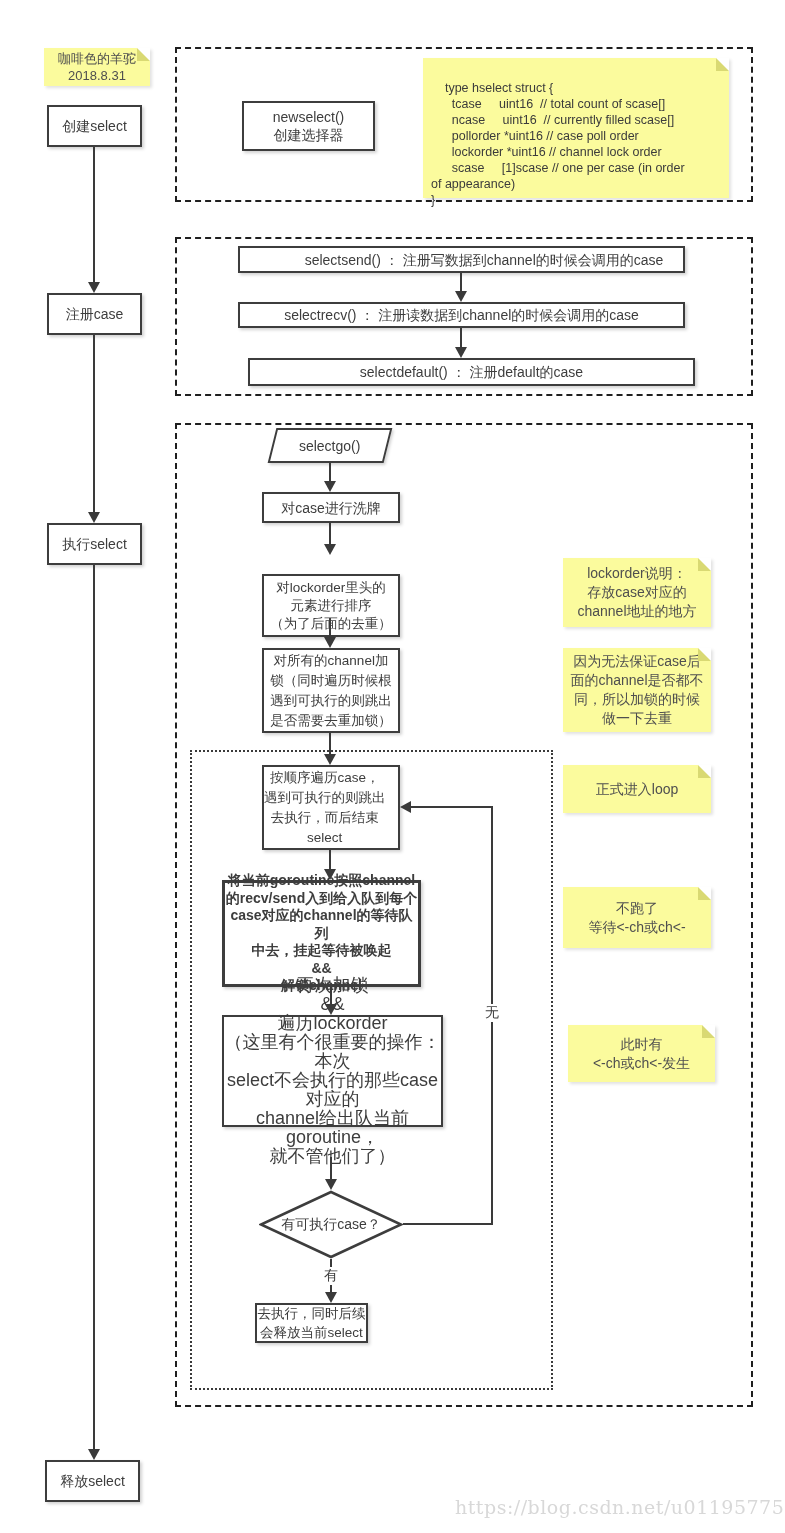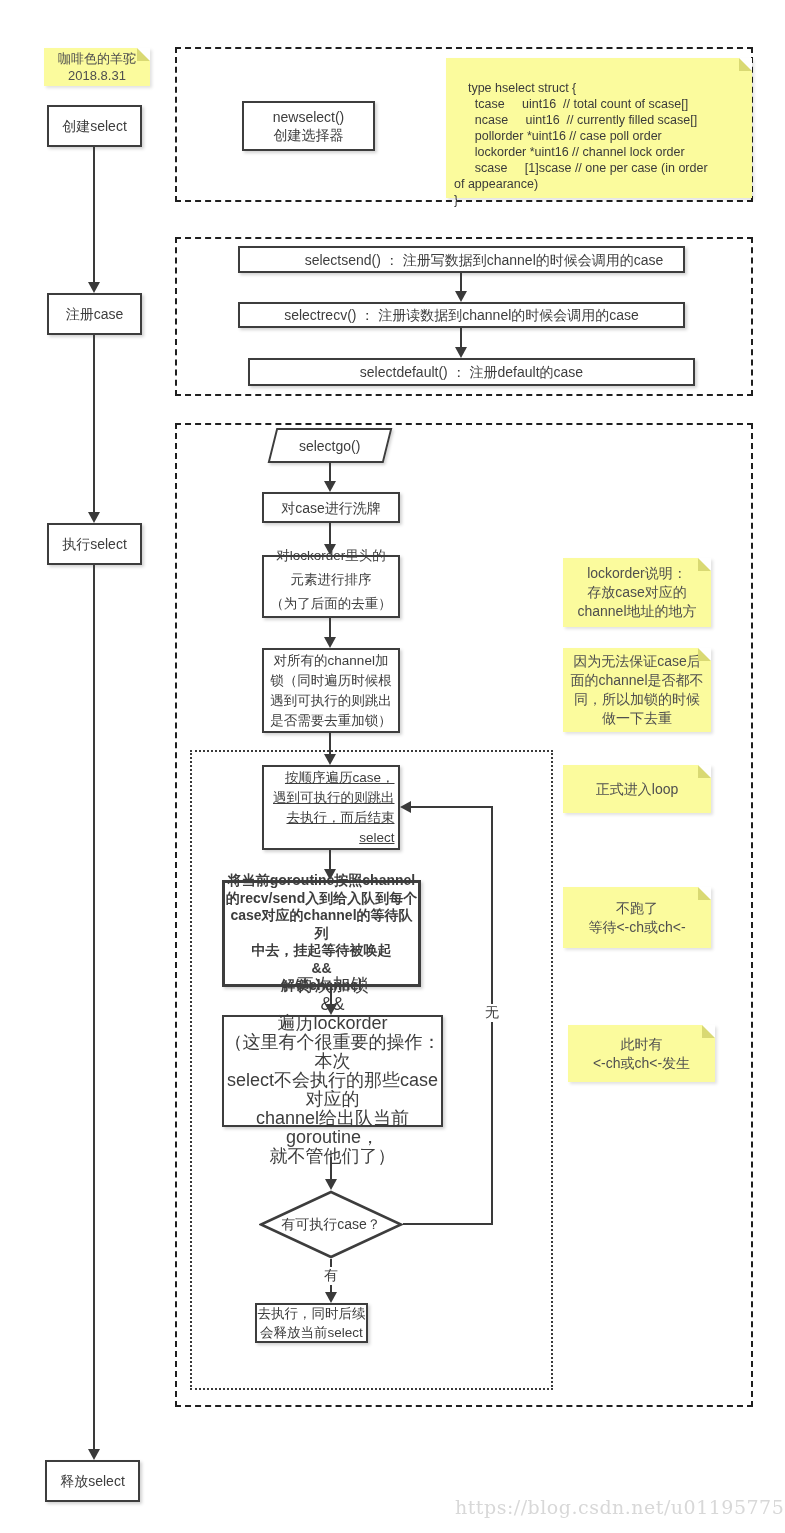--- a/index.html
+++ b/index.html
@@ -42,21 +42,21 @@
     padding:6px 8px;box-sizing:border-box;white-space:pre;
     box-shadow:2px 2px 3px rgba(0,0,0,0.12);
   }
   .smallLabel{position:absolute;background:#ffffff;font-size:14px;color:#3d3d3d;
     text-align:center;padding:0 2px;}
   .diamond-wrap{position:absolute;}
   .diamond-text{position:absolute;inset:0;display:flex;align-items:center;
     justify-content:center;font-size:14px;}
   .watermark{position:absolute;color:#d8d8d8;font-size:19px;
     font-family:"DejaVu Serif","Liberation Serif",serif;letter-spacing:0.5px;}
-  .leftalign{justify-content:flex-start;text-align:right;padding-left:9px;text-decoration:underline;}
+  .leftalign{justify-content:flex-start;text-align:center;}
   .boldbox{font-weight:bold;border-width:3px;font-size:14px;line-height:17.5px;}
 </style>
 </head>
 <body>
 
 <div id="canvas">
 
   <div class="note" style="left:44px;top:48px;width:106px;height:38px;font-size:13px;line-height:17px;">
     <span>咖啡色的羊驼
 2018.8.31</span>
@@ -83,21 +83,21 @@
 
   <div class="box" style="left:45px;top:1460px;width:95px;height:42px;">
     <span>释放select</span>
   </div>
 
   <div class="dashed" style="left:175px;top:47px;width:578px;height:155px;"></div>
   <div class="box" style="left:242px;top:101px;width:133px;height:50px;">
     <span>newselect()
 创建选择器</span>
   </div>
-  <div class="codeNote" style="left:446px;top:58px;width:306px;height:140px;">
+  <div class="codeNote" style="left:423px;top:58px;width:306px;height:140px;">
     <span>type hselect struct {
       tcase     uint16  // total count of scase[]
       ncase     uint16  // currently filled scase[]
       pollorder *uint16 // case poll order
       lockorder *uint16 // channel lock order
       scase     [1]scase // one per case (in order
 of appearance)
 }</span>
     <span class="fold"></span>
   </div>
@@ -124,21 +124,21 @@
   </div>
   <div class="vline" style="left:329px;top:463px;height:18px;"></div>
   <div class="ahead-down" style="left:324px;top:481px;"></div>
 
   <div class="box" style="left:262px;top:492px;width:138px;height:31px;">
     <span>对case进行洗牌</span>
   </div>
   <div class="vline" style="left:329px;top:523px;height:21px;"></div>
   <div class="ahead-down" style="left:324px;top:544px;"></div>
 
-  <div class="box" style="left:262px;top:555px;width:138px;height:63px;font-size:13.5px;line-height:24px;align-items:flex-end;">
+  <div class="box" style="left:262px;top:574px;width:138px;height:63px;font-size:13.5px;line-height:18px;">
     <span>对lockorder里头的
 元素进行排序
 （为了后面的去重）</span>
   </div>
   <div class="vline" style="left:329px;top:618px;height:19px;"></div>
   <div class="ahead-down" style="left:324px;top:637px;"></div>
 
   <div class="box" style="left:262px;top:648px;width:138px;height:85px;font-size:13.5px;line-height:20px;">
     <span>对所有的channel加
 锁（同时遍历时候根

